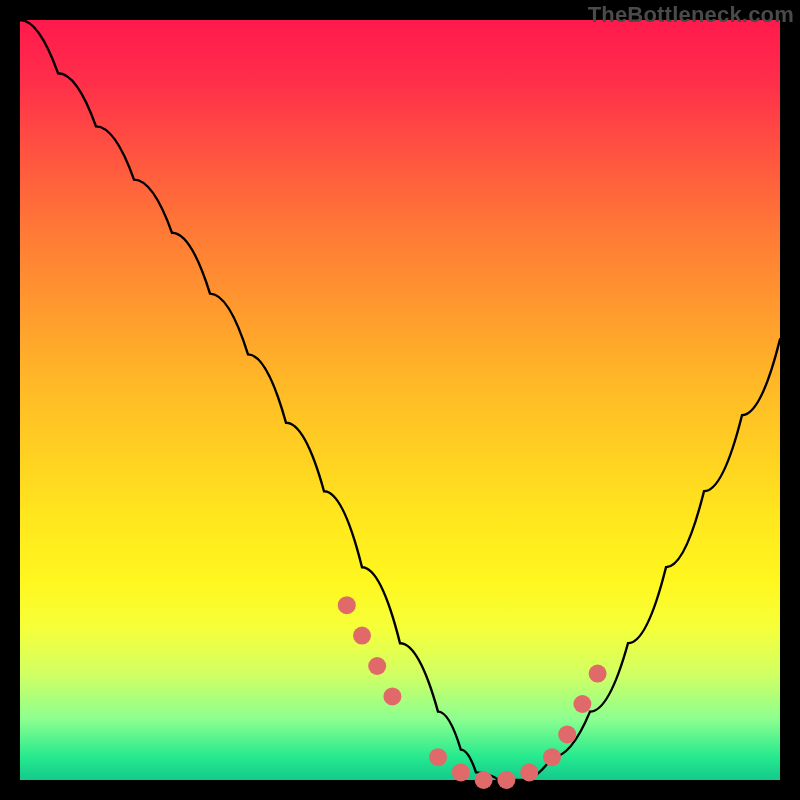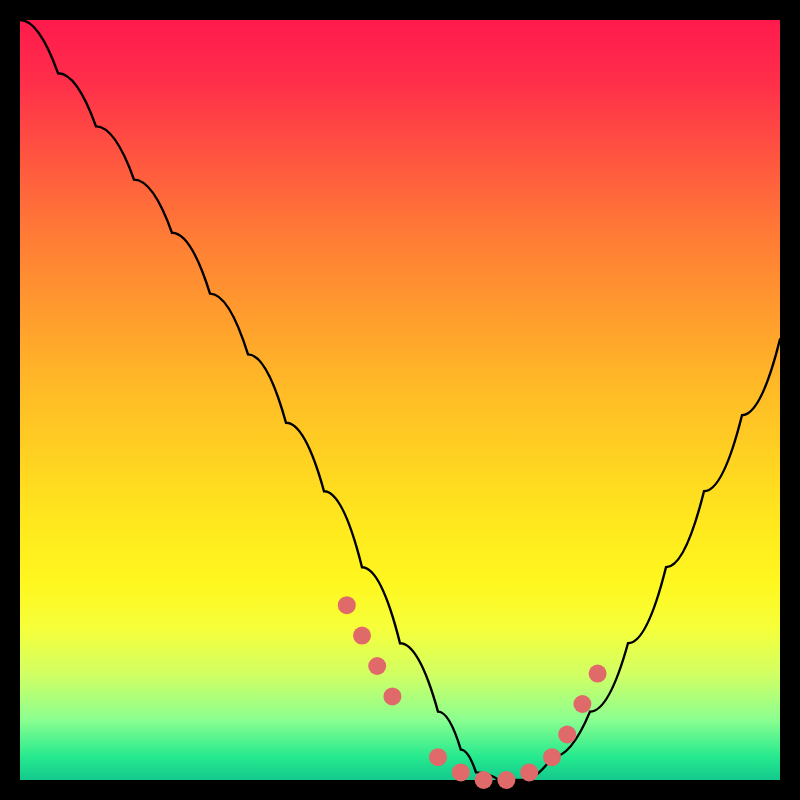--- a/index.html
+++ b/index.html
@@ -76,13 +76,14 @@
           <circle cx="486.40000000000003" cy="760" r="9" fill="#e06a6a"></circle>
           <circle cx="509.20000000000005" cy="752.4" r="9" fill="#e06a6a"></circle>
           <circle cx="532" cy="737.2" r="9" fill="#e06a6a"></circle>
           <circle cx="547.1999999999999" cy="714.4" r="9" fill="#e06a6a"></circle>
           <circle cx="562.4" cy="684" r="9" fill="#e06a6a"></circle>
           <circle cx="577.6" cy="653.6" r="9" fill="#e06a6a"></circle>
         </g>
     </svg>
   </div>
 
+  <div class="watermark">TheBottleneck.com</div>
 </div>
 
 </body></html>

